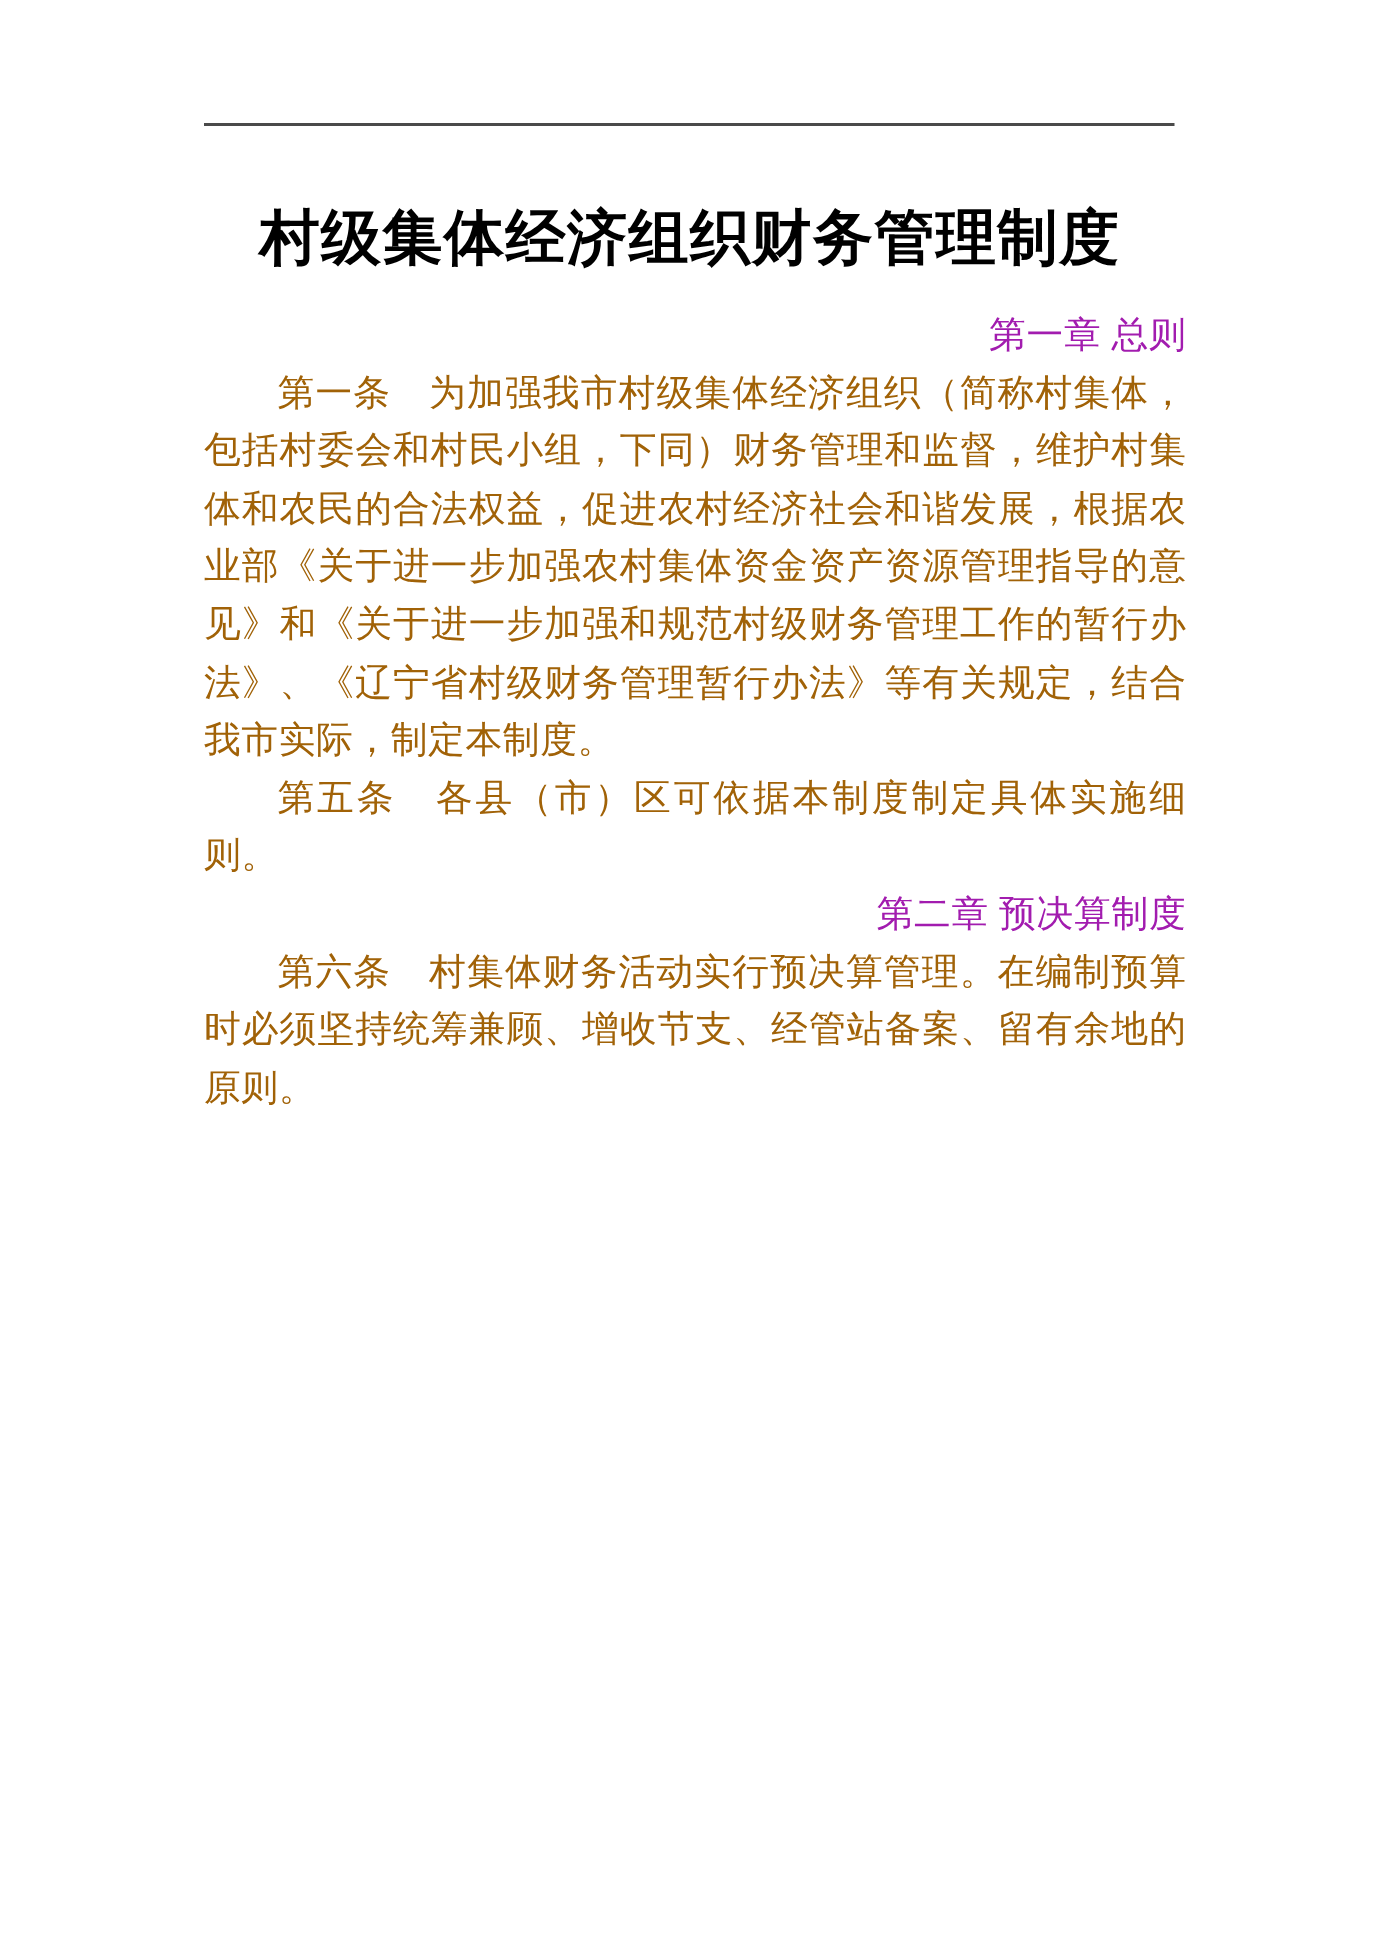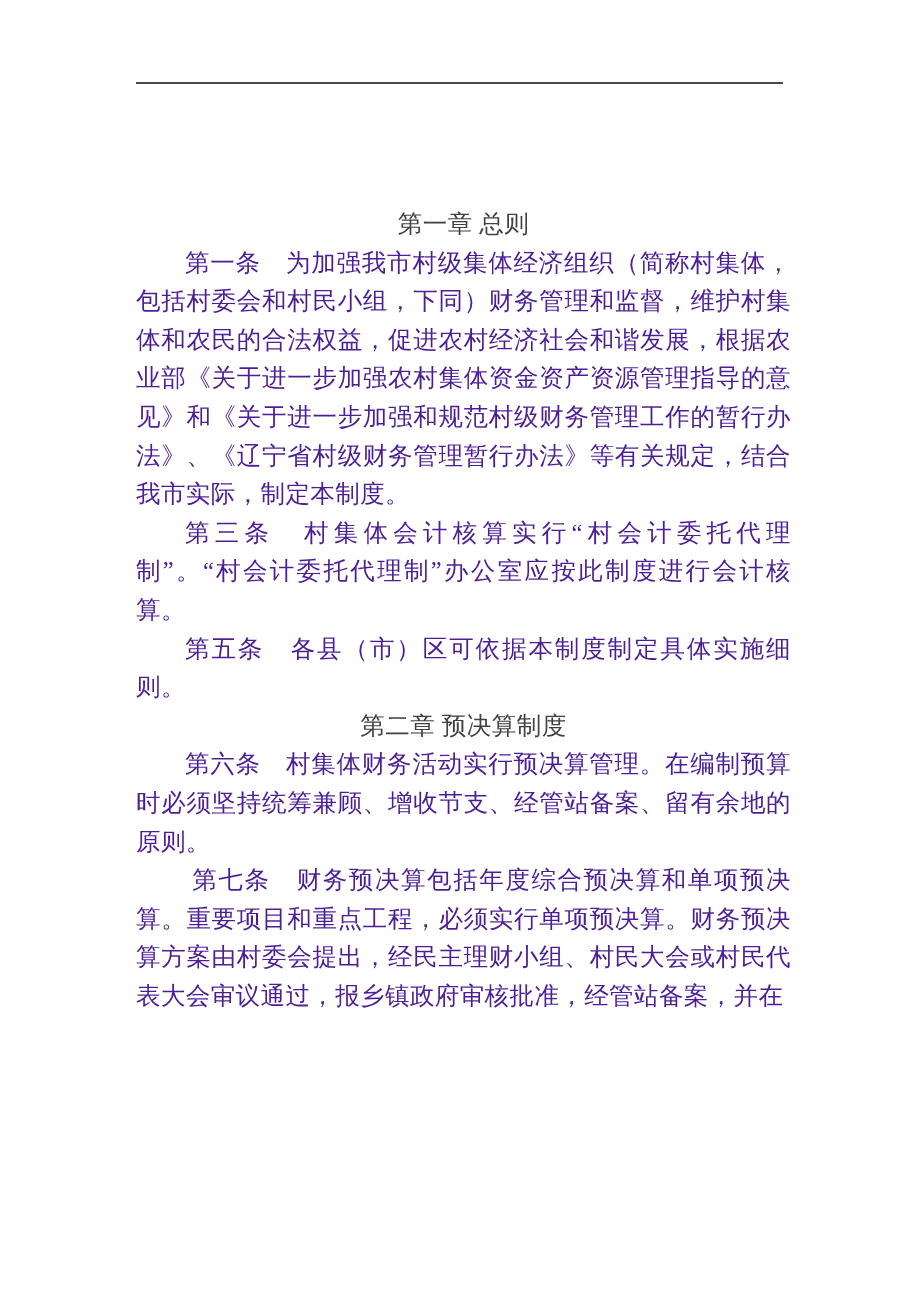--- a/index.html
+++ b/index.html
@@ -47,63 +47,62 @@
   #body-block {
     position: absolute;
     left: 136px;
     top: 205px;
     width: 655px;
   }
 
   .para {
     font-size: 24.5px;
     line-height: 38.6px;
-    color: #4c1d95;
+    color: #a16207;
     text-align: justify;
     text-justify: inter-ideograph;
     margin: 0;
     letter-spacing: 0.4px;
     font-family: "Liberation Serif", "DejaVu Serif", serif;
   }
 
   .indent-2 { text-indent: 2em; }
   .indent-2-3 { text-indent: 2.3em; }
 
   .chapter-heading {
     font-size: 24.5px;
     line-height: 38.6px;
-    text-align: center;
+    text-align: right;
     margin: 0;
-    color: #404040;
+    color: #a21caf;
     letter-spacing: 0.5px;
     font-family: "Liberation Serif", "DejaVu Serif", serif;
   }
 
   .chapter-heading.bold { font-weight: 400; }
 </style>
 </head>
 <body>
 
 <div id="page">
 
   <div id="header-rule"></div>
 
+  <h1 id="doc-title">村级集体经济组织财务管理制度</h1>
 
   <div id="body-block">
 
     <p class="chapter-heading">第一章 总则</p>
 
     <p class="para indent-2">第一条　为加强我市村级集体经济组织（简称村集体，包括村委会和村民小组，下同）财务管理和监督，维护村集体和农民的合法权益，促进农村经济社会和谐发展，根据农业部《关于进一步加强农村集体资金资产资源管理指导的意见》和《关于进一步加强和规范村级财务管理工作的暂行办法》、《辽宁省村级财务管理暂行办法》等有关规定，结合我市实际，制定本制度。</p>
 
 
-    <p class="para indent-2">第三条　村集体会计核算实行“村会计委托代理制”。“村会计委托代理制”办公室应按此制度进行会计核算。</p>
 
 
     <p class="para indent-2">第五条　各县（市）区可依据本制度制定具体实施细则。</p>
 
     <p class="chapter-heading bold">第二章 预决算制度</p>
 
     <p class="para indent-2">第六条　村集体财务活动实行预决算管理。在编制预算时必须坚持统筹兼顾、增收节支、经管站备案、留有余地的原则。</p>
 
-    <p class="para indent-2-3">第七条　财务预决算包括年度综合预决算和单项预决算。重要项目和重点工程，必须实行单项预决算。财务预决算方案由村委会提出，经民主理财小组、村民大会或村民代表大会审议通过，报乡镇政府审核批准，经管站备案，并在</p>
 
   </div>
 </div>
 
 </body></html>

